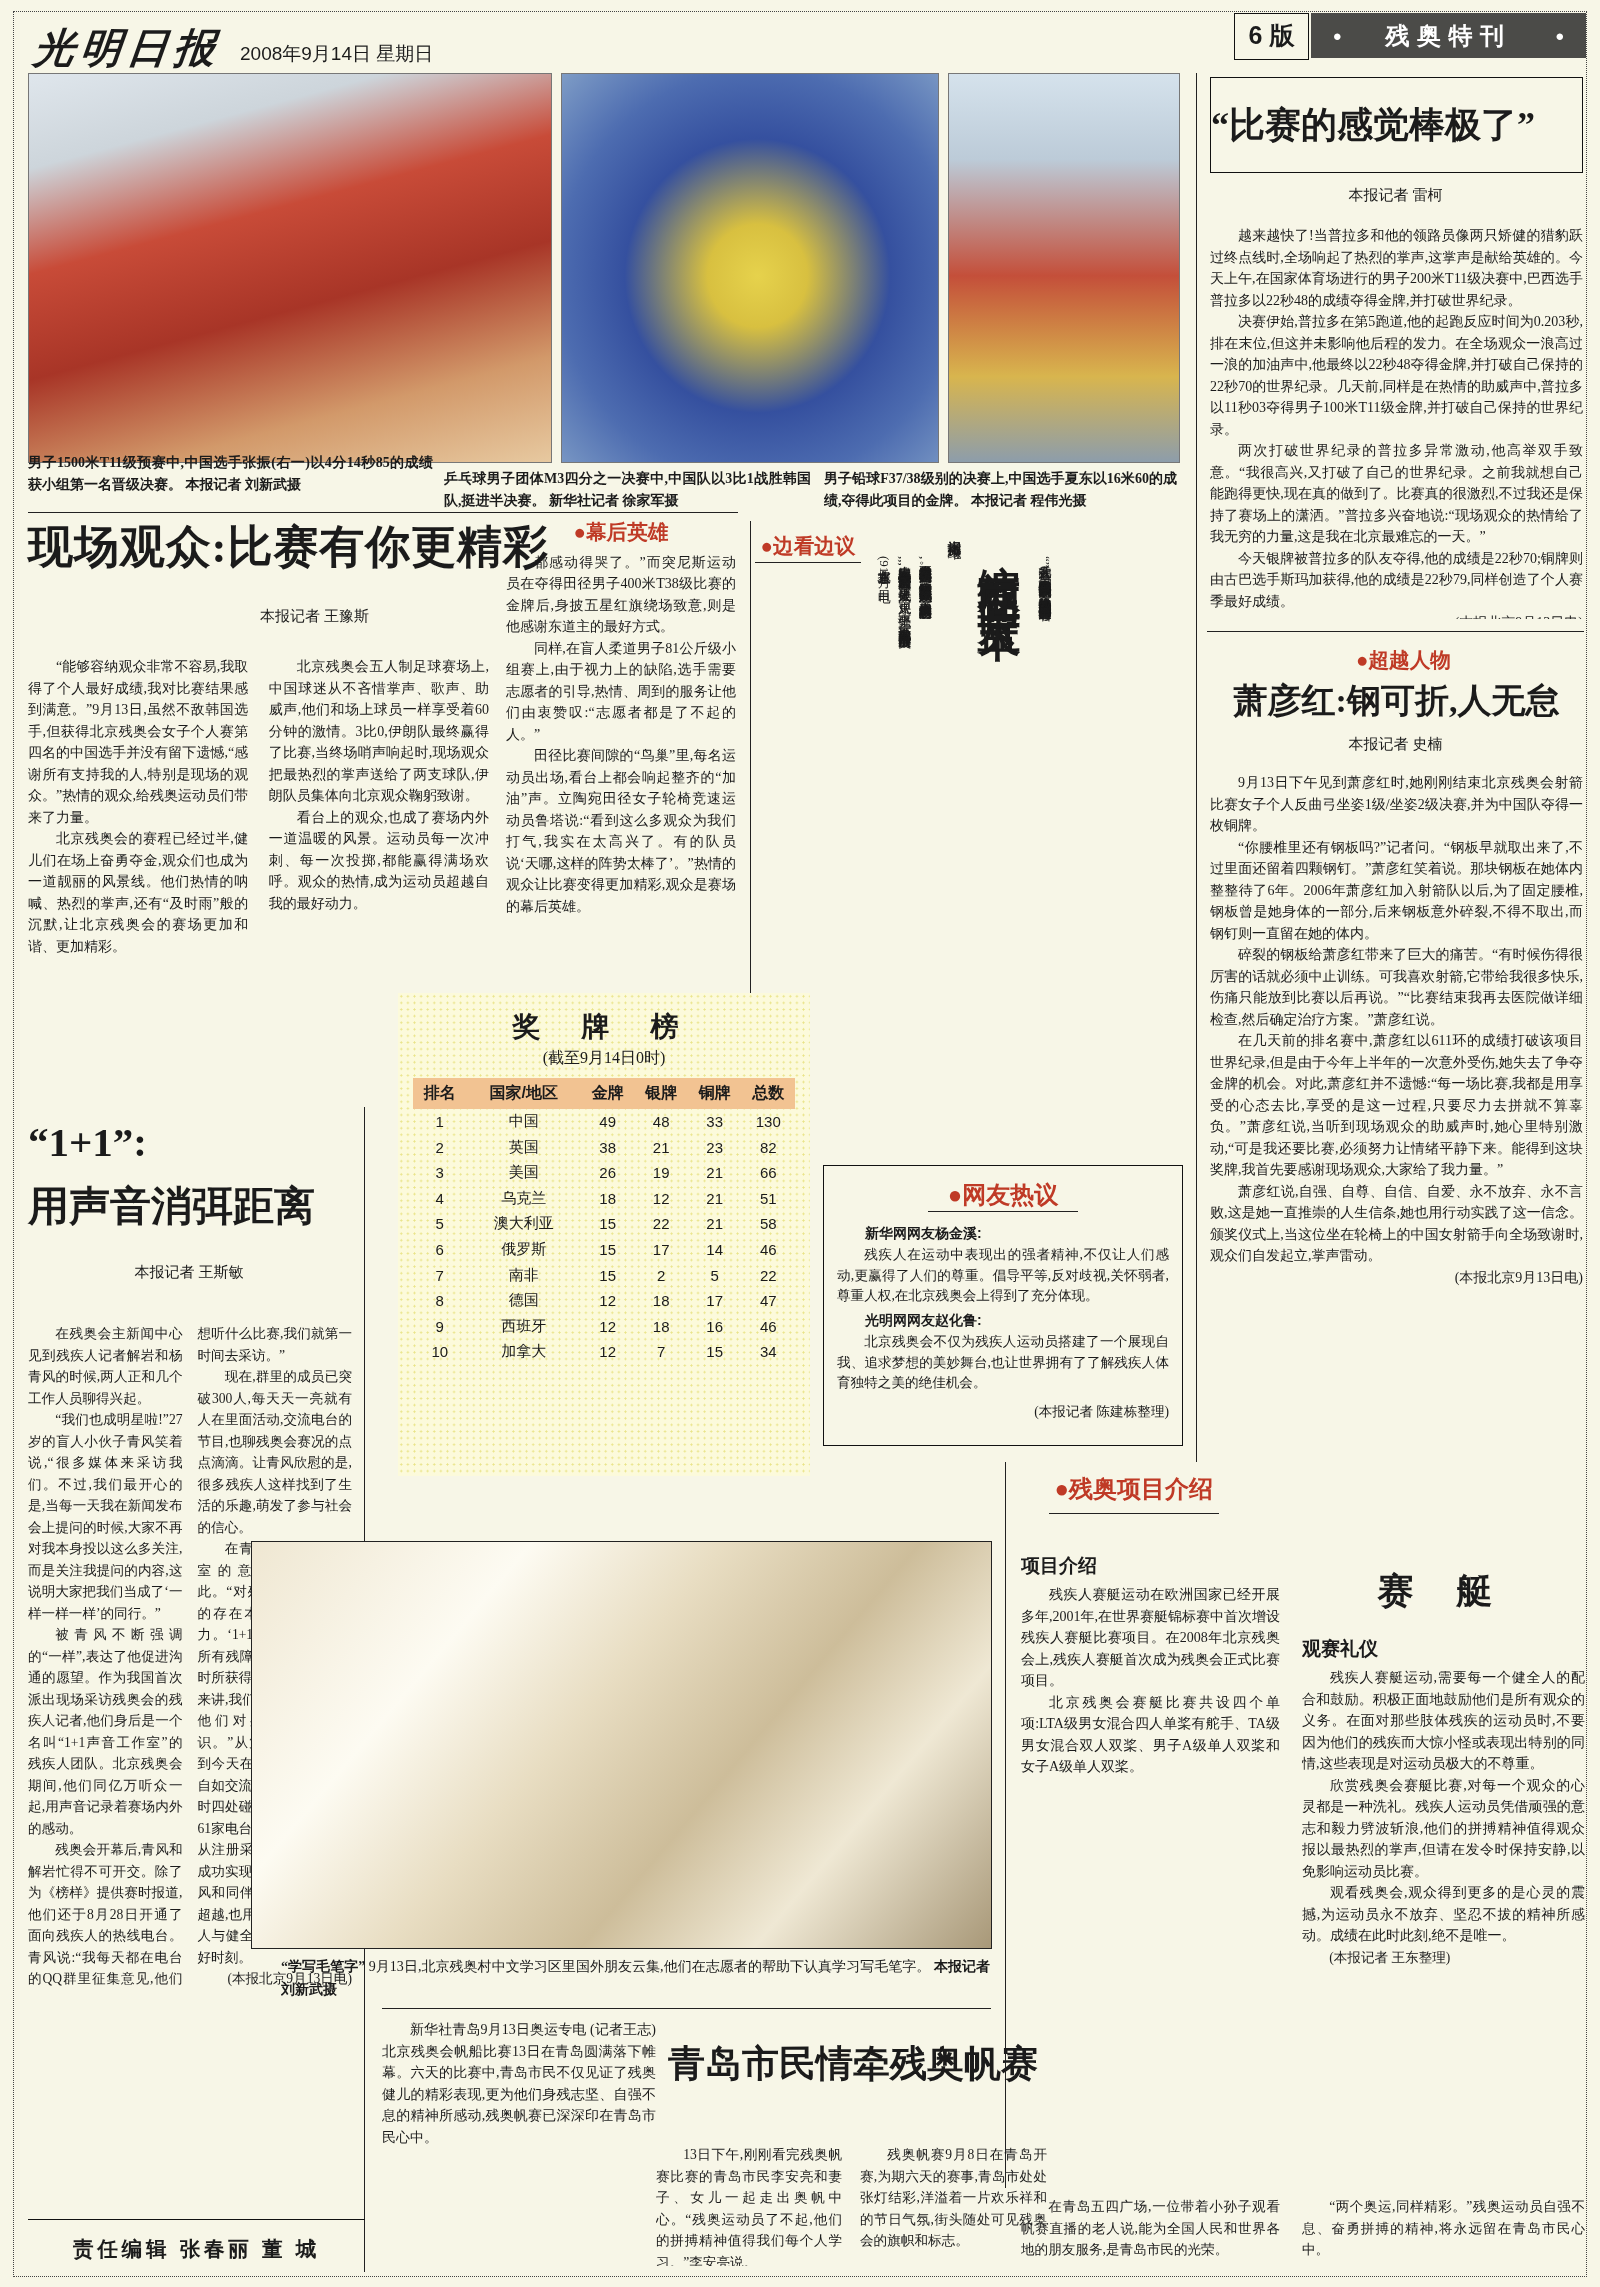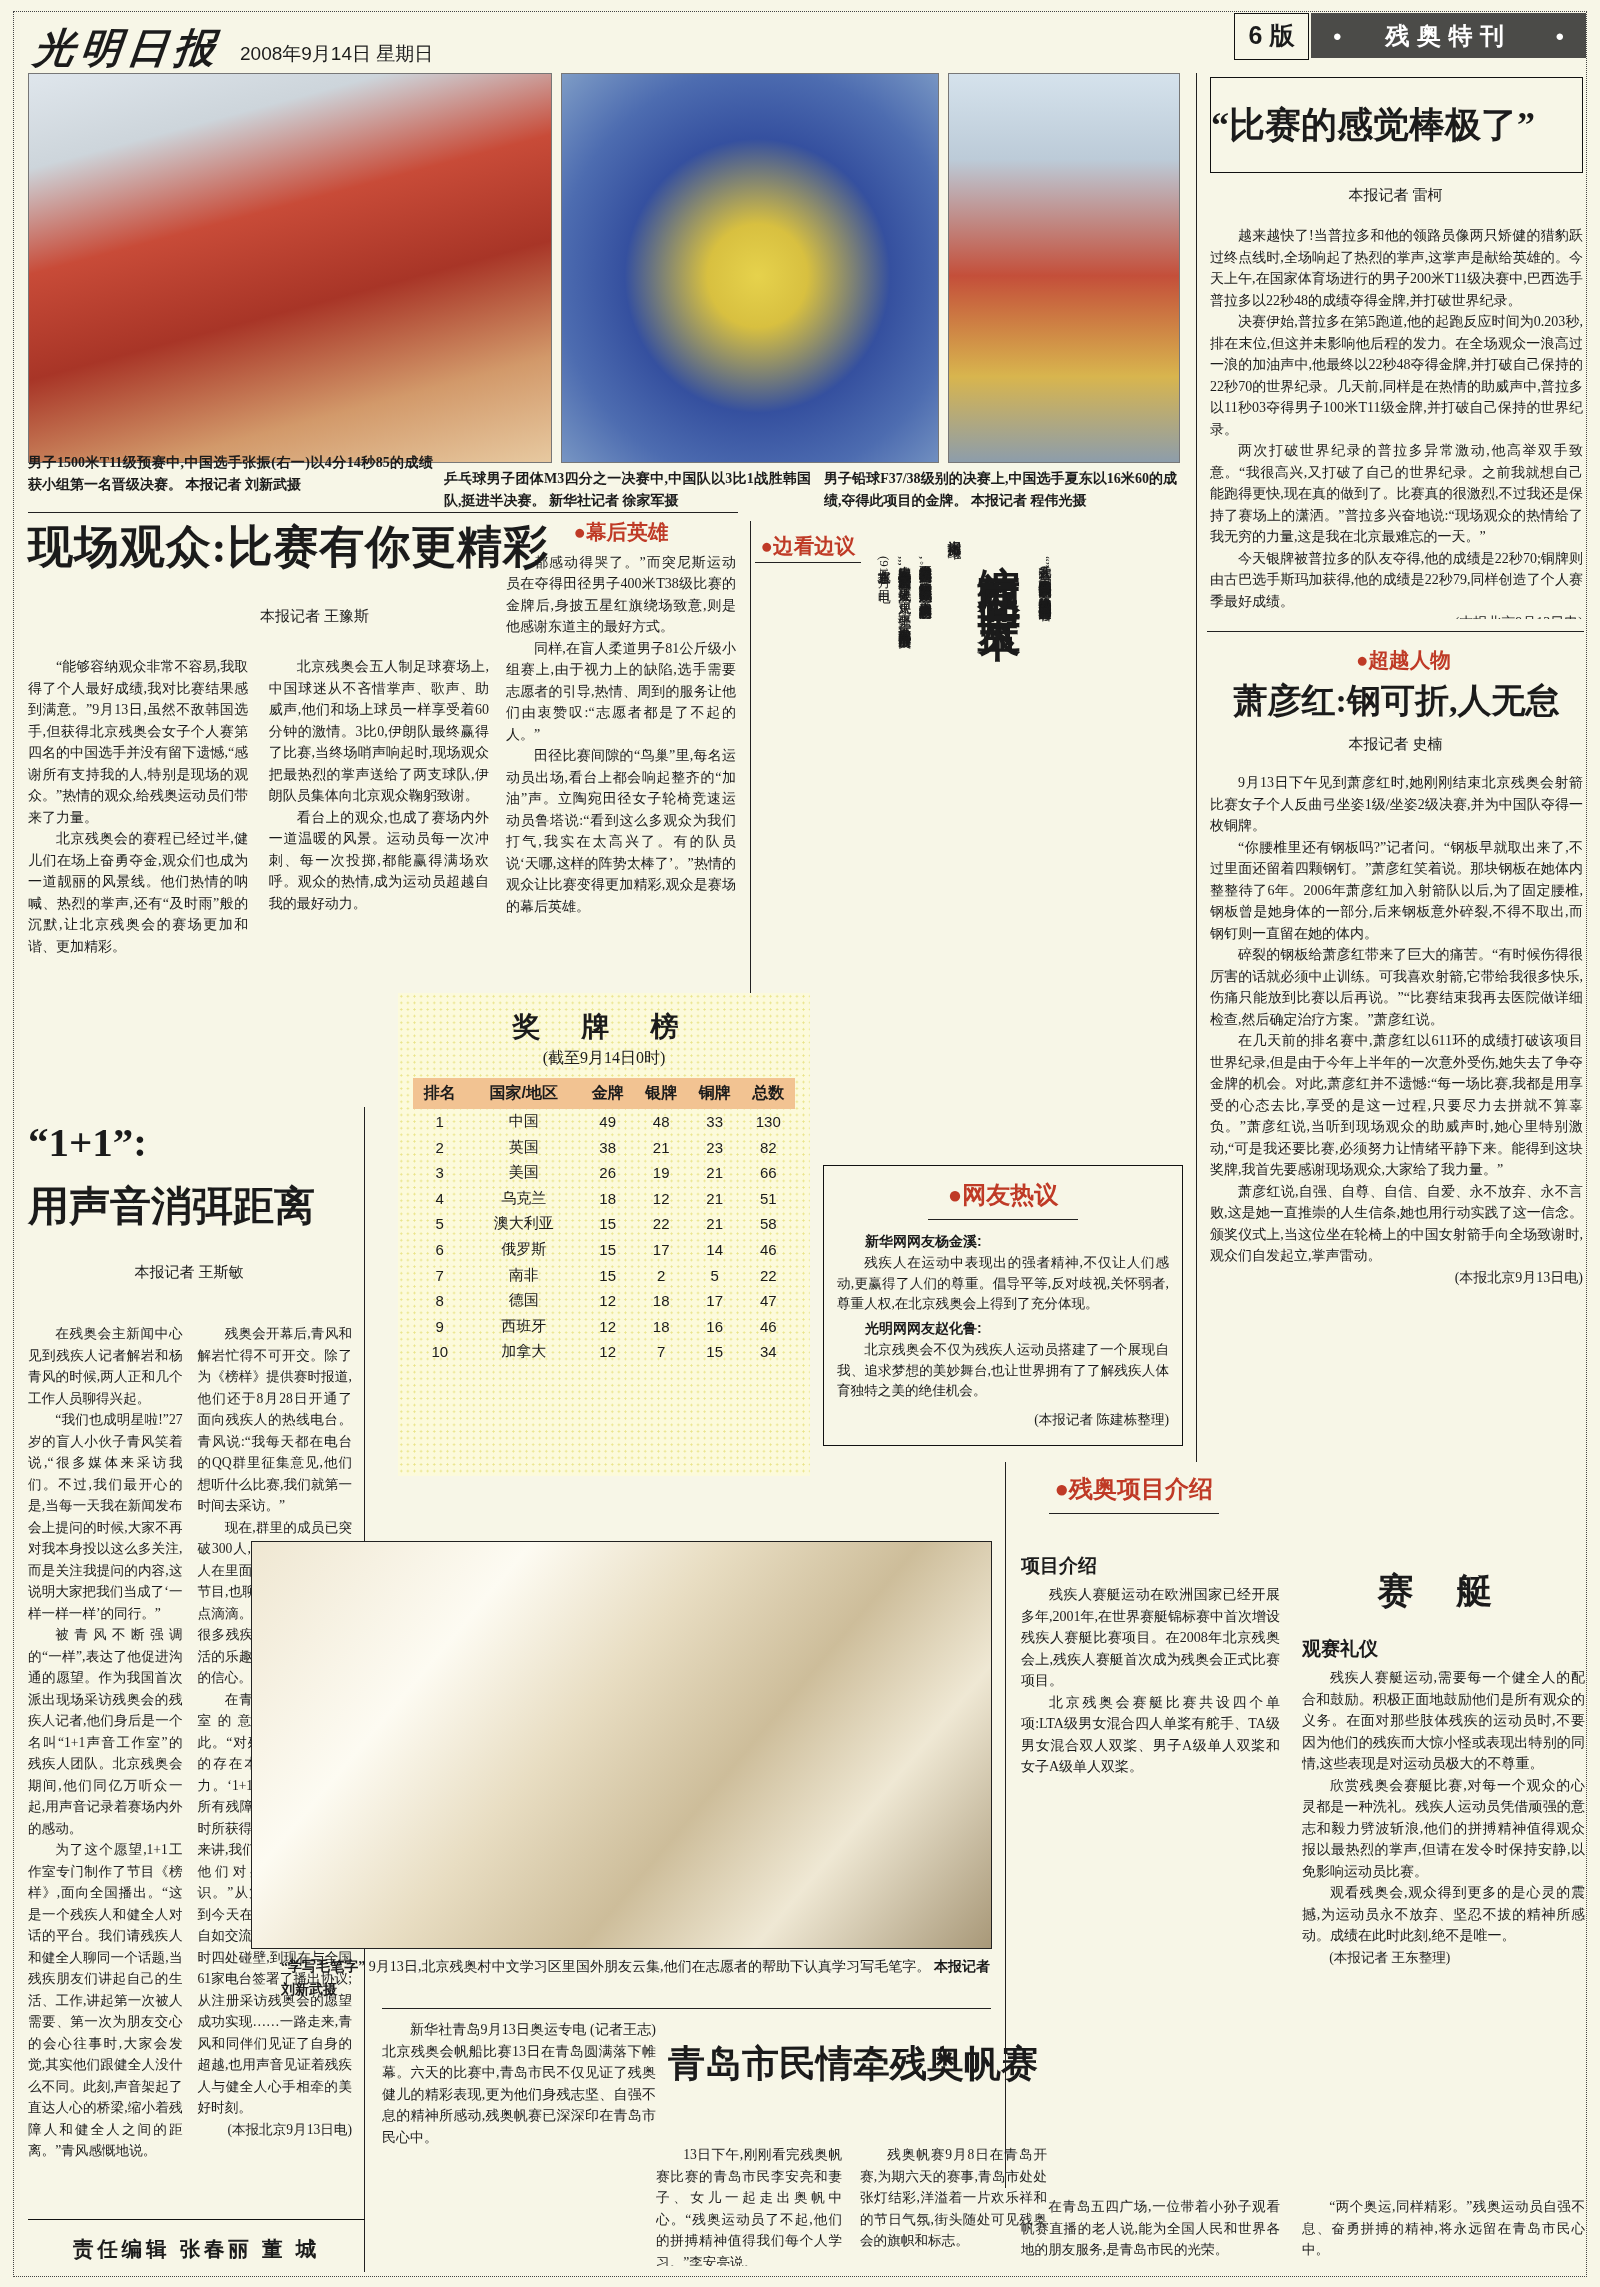--- a/index.html
+++ b/index.html
@@ -73,21 +73,21 @@
   .medal-box{left:398px;top:993px;width:412px;height:483px;background:#fcfadb;
              background-image:radial-gradient(#e9e388 0.9px,transparent 1.1px);background-size:6.6px 6.6px;}
   .medal-title{margin:15px 0 1.9px 0;text-align:center;font-size:28px;font-weight:bold;letter-spacing:17px;}
   .medal-sub{text-align:center;font-size:16px;margin-bottom:9.4px;}
   .medal-table{width:382px;margin:0 auto;border-collapse:collapse;font-size:15px;
                font-family:"Liberation Sans",sans-serif;text-align:center;}
   .medal-table th{background:#f2c392;font-size:16px;padding:4.7px 0;font-weight:bold;}
   .medal-table td{padding:3.3px 0;}
   
   .netizen{left:823px;top:1165px;width:360px;height:281px;border:1.9px solid #111;box-sizing:border-box;padding:7.5px 13px;}
-  .netizen-title{text-align:center;font-size:24px;margin:5.6px auto 13px auto;display:block;width:150px;border-bottom:1.9px solid #222;padding-bottom:8px;}
+  .netizen-title{text-align:center;font-size:24px;margin:5.6px auto 13px auto;display:block;width:150px;border-bottom:1.9px solid #222;padding-bottom:0;}
   .net-source{font-weight:bold;font-family:"Liberation Sans",sans-serif;font-size:14px;text-indent:2em;margin:5.6px 0 1.9px 0;}
   .net-text{font-size:13.6px;line-height:20.6px;text-align:justify;text-indent:2em;margin:0;}
   .net-credit{text-align:right;font-size:13.6px;margin-top:9.4px;}
   
   .bigphoto{left:251px;top:1541px;width:739px;height:406px;border:1.9px solid #222;
             background:linear-gradient(130deg,#efe7d2 0%,#fdfbf2 26%,#e8ddc2 44%,#cdbd9a 62%,#efe8d4 78%,#a89878 100%);}
   .bigcap{left:281px;top:1956px;width:709px;height:49px;font-size:14px;line-height:22.5px;text-align:justify;overflow:hidden;}
   .bigcap .t{font-weight:bold;}
   
   .mid-divider{left:1005px;top:1462px;height:726px;}
@@ -198,21 +198,20 @@
 
   <div class="abs voice-title">
     <div>“1+1”:</div>
     <div>用声音消弭距离</div>
   </div>
   <div class="abs byline voice-byline">本报记者 王斯敏</div>
   <div class="abs bodytext voice-body">
     <p>在残奥会主新闻中心见到残疾人记者解岩和杨青风的时候,两人正和几个工作人员聊得兴起。</p>
     <p>“我们也成明星啦!”27岁的盲人小伙子青风笑着说,“很多媒体来采访我们。不过,我们最开心的是,当每一天我在新闻发布会上提问的时候,大家不再对我本身投以这么多关注,而是关注我提问的内容,这说明大家把我们当成了‘一样一样一样’的同行。”</p>
     <p>被青风不断强调的“一样”,表达了他促进沟通的愿望。作为我国首次派出现场采访残奥会的残疾人记者,他们身后是一个名叫“1+1声音工作室”的残疾人团队。北京残奥会期间,他们同亿万听众一起,用声音记录着赛场内外的感动。</p>
-    <p>为了这个愿望,1+1工作室专门制作了节目《榜样》,面向全国播出。“这是一个残疾人和健全人对话的平台。我们请残疾人和健全人聊同一个话题,当残疾朋友们讲起自己的生活、工作,讲起第一次被人需要、第一次为朋友交心的会心往事时,大家会发觉,其实他们跟健全人没什么不同。此刻,声音架起了直达人心的桥梁,缩小着残障人和健全人之间的距离。”青风感慨地说。</p>
     <p>残奥会开幕后,青风和解岩忙得不可开交。除了为《榜样》提供赛时报道,他们还于8月28日开通了面向残疾人的热线电台。青风说:“我每天都在电台的QQ群里征集意见,他们想听什么比赛,我们就第一时间去采访。”</p>
     <p>现在,群里的成员已突破300人,每天天一亮就有人在里面活动,交流电台的节目,也聊残奥会赛况的点点滴滴。让青风欣慰的是,很多残疾人这样找到了生活的乐趣,萌发了参与社会的信心。</p>
     <p>在青风看来,1+1工作室的意义远不止于此。“对残疾人来讲,我们的存在本身就是一种动力。‘1+1’的价值,就藏于所有残障朋友在走向社会时所获得的价值;对健全人来讲,我们的行动也能改变他们对残障人群的认识。”从第一次街头采访到今天在赛场边和运动员自如交流;从节目最初播出时四处碰壁,到现在与全国61家电台签署了播出协议;从注册采访残奥会的愿望成功实现……一路走来,青风和同伴们见证了自身的超越,也用声音见证着残疾人与健全人心手相牵的美好时刻。</p>
     <p class="closing">(本报北京9月13日电)</p>
   </div>
   <div class="abs vrule left-rule"></div>
 
   <div class="abs medal-box">
     <div class="medal-title">奖 牌 榜</div>
     <div class="medal-sub">(截至9月14日0时)</div>

